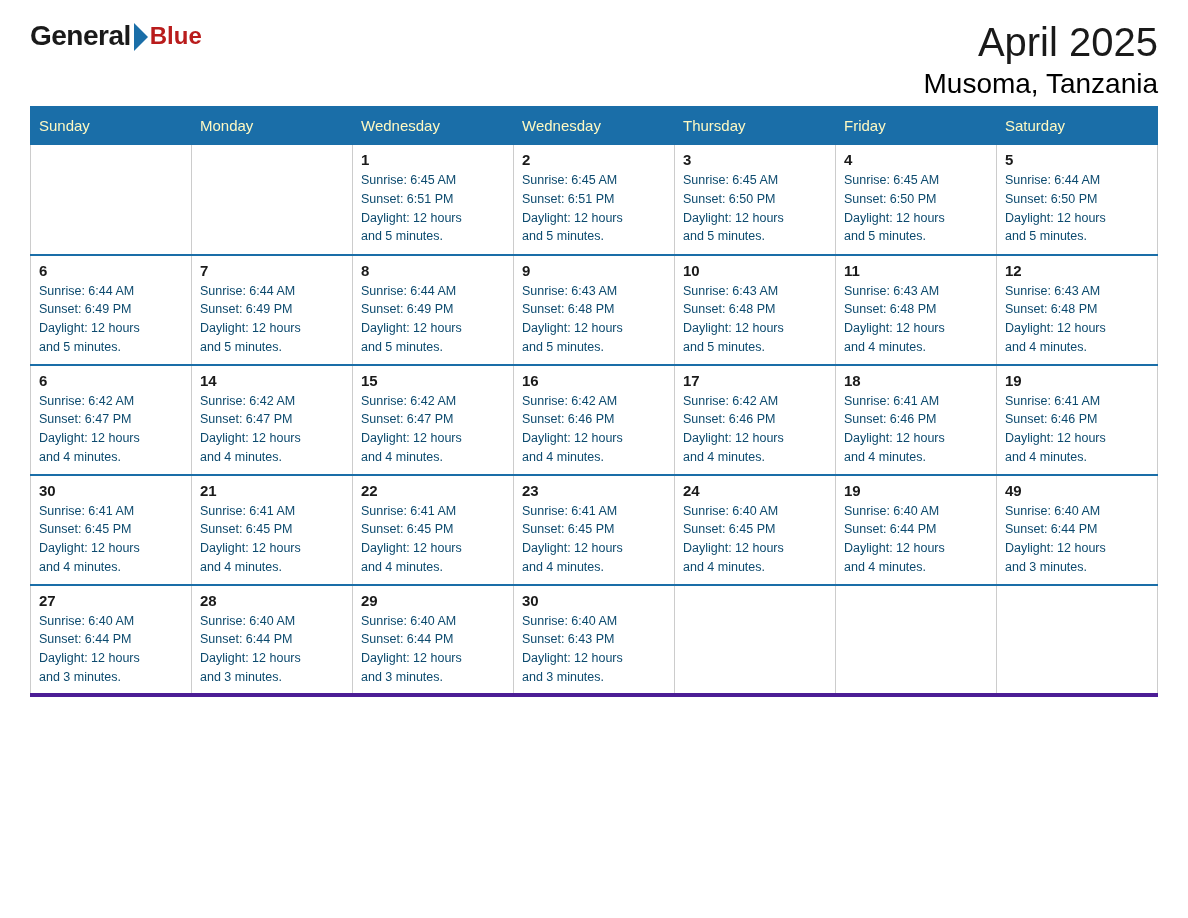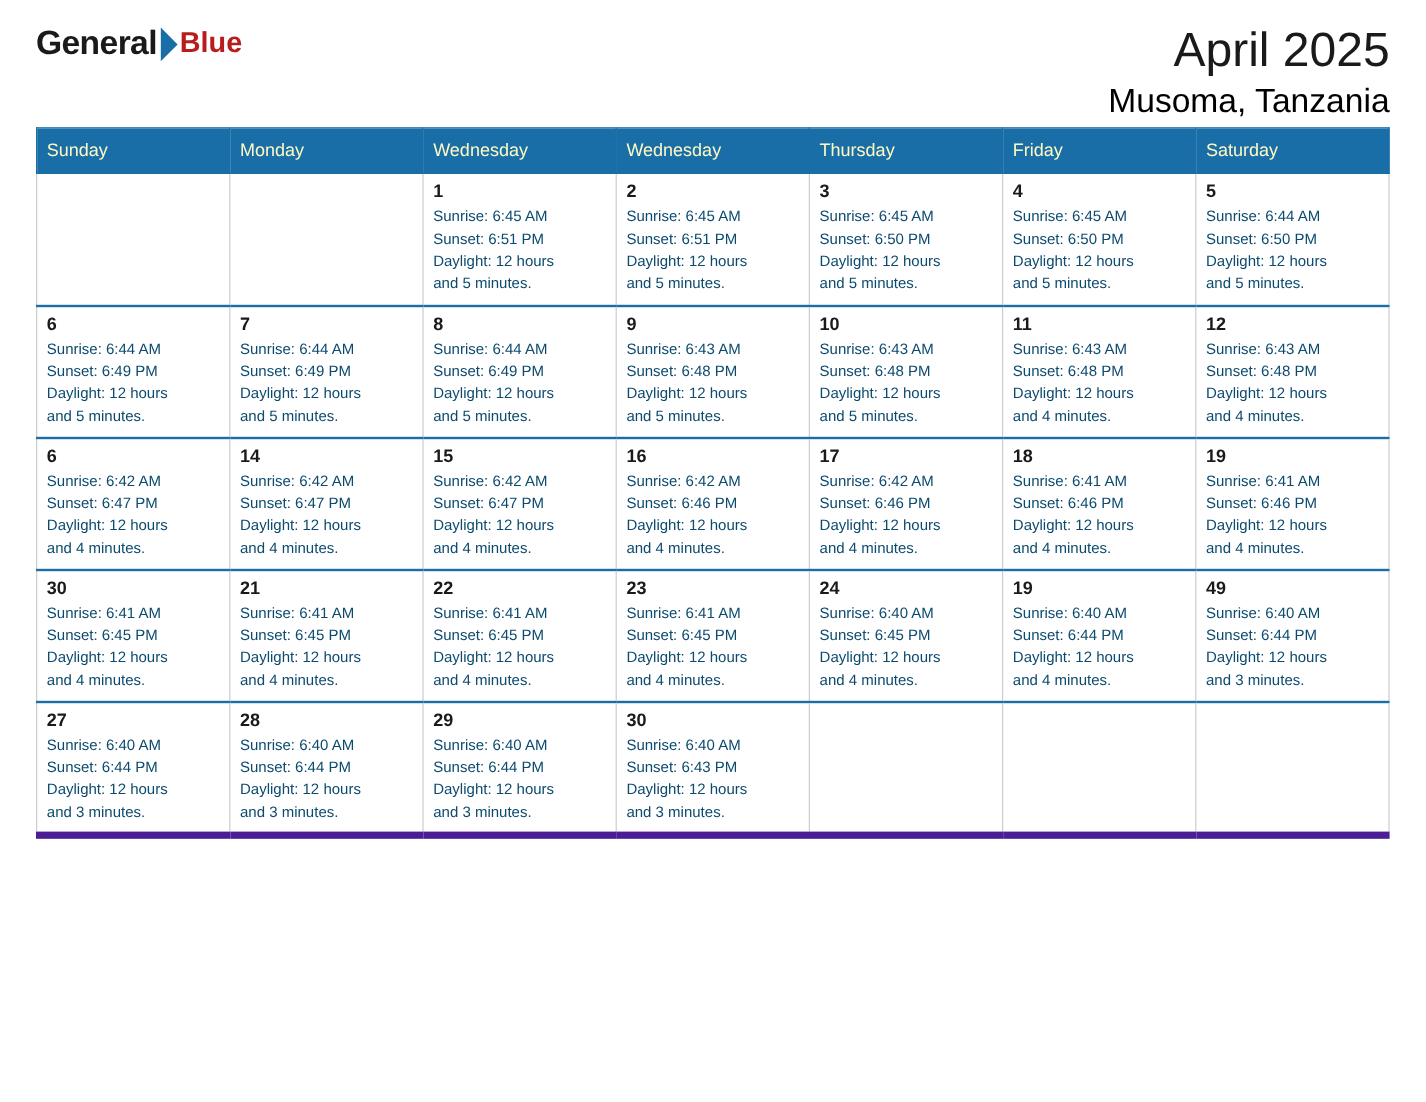--- a/index.html
+++ b/index.html
@@ -80,21 +80,21 @@
       padding: 6px 8px;
       border: 1px solid #ccc;
       height: 110px;
       font-size: 13px;
       color: #333;
     }
     .calendar-table tr td {
       border-bottom: 2px solid #1a6ea8;
     }
     .calendar-table tr:last-child td {
-      border-bottom: 6px solid #4c1d95;
+      border-bottom: 4px solid #4c1d95;
     }
     .day-number {
       font-size: 15px;
       font-weight: bold;
       color: #1a1a1a;
       margin-bottom: 3px;
       display: block;
     }
     .day-info {
       font-size: 12.5px;

